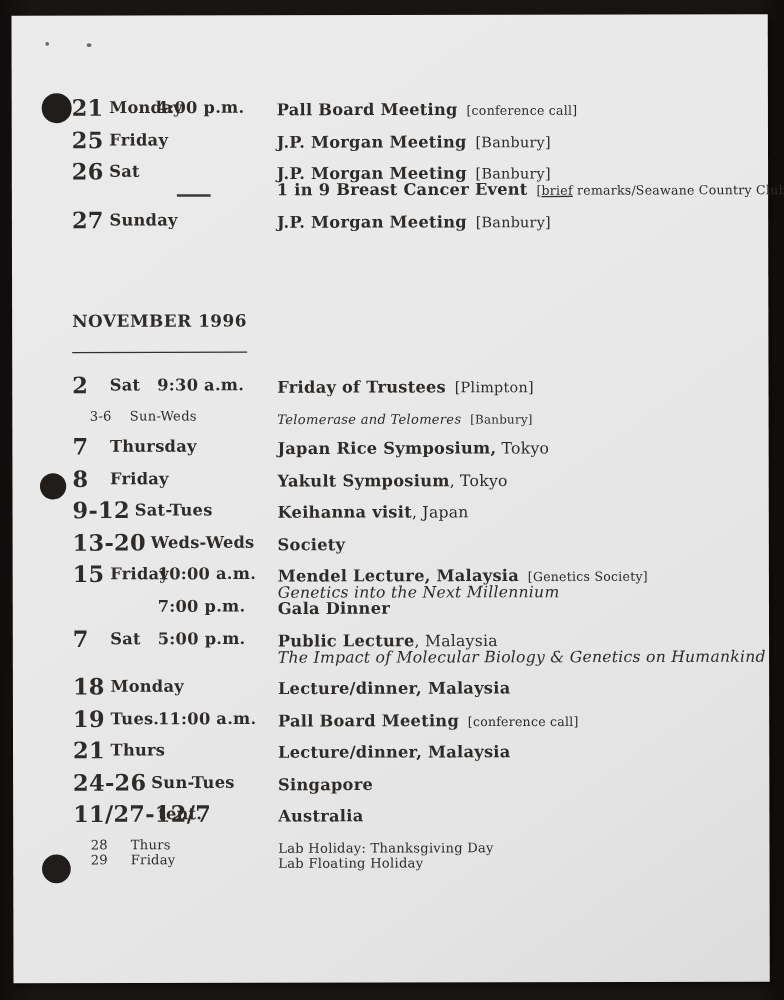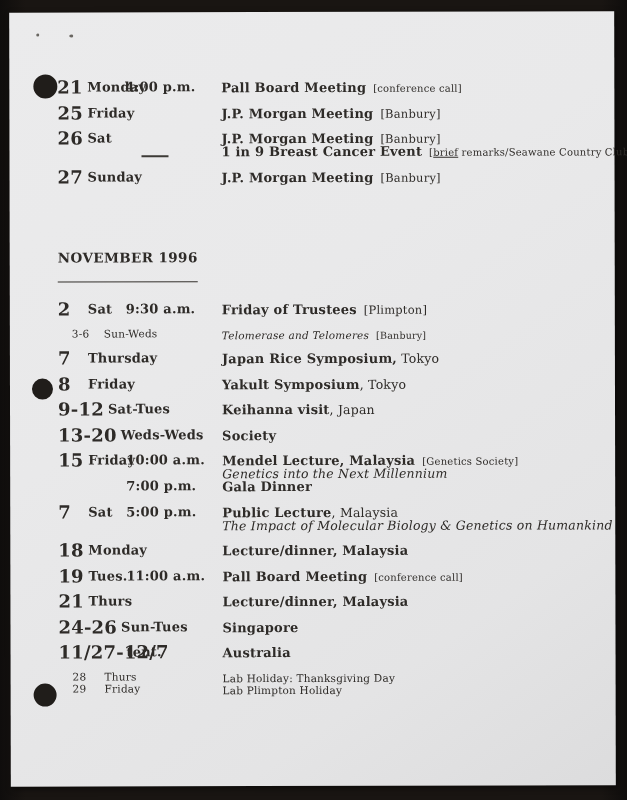--- a/index.html
+++ b/index.html
@@ -151,17 +151,17 @@
         <div class="row">
           <div class="ln"><div class="dcol">24-26</div><div class="daycol">Sun-Tues</div><span class="ecell"><span class="sg-b">Singapore</span></span></div>
         </div>
         <div class="row">
           <div class="ln"><div class="dcol">11/27-12/7</div><div class="daycol"></div><span class="tcell">tent.</span><span class="ecell"><span class="sg-b">Australia</span></span></div>
         </div>
         <div class="row small">
           <div class="ln"><div class="dcol">28</div><div class="daycol">Thurs</div><span class="ecell"><span class="sg-r">Lab Holiday:  Thanksgiving Day</span></span></div>
         </div>
         <div class="row small">
-          <div class="ln"><div class="dcol">29</div><div class="daycol">Friday</div><span class="ecell"><span class="sg-r">Lab Plimpton Holiday</span></span></div>
+          <div class="ln"><div class="dcol">29</div><div class="daycol">Friday</div><span class="ecell"><span class="sg-r">Lab Floating Holiday</span></span></div>
         </div>
       </div>
     </div>
 </div>
 
 </body></html>

